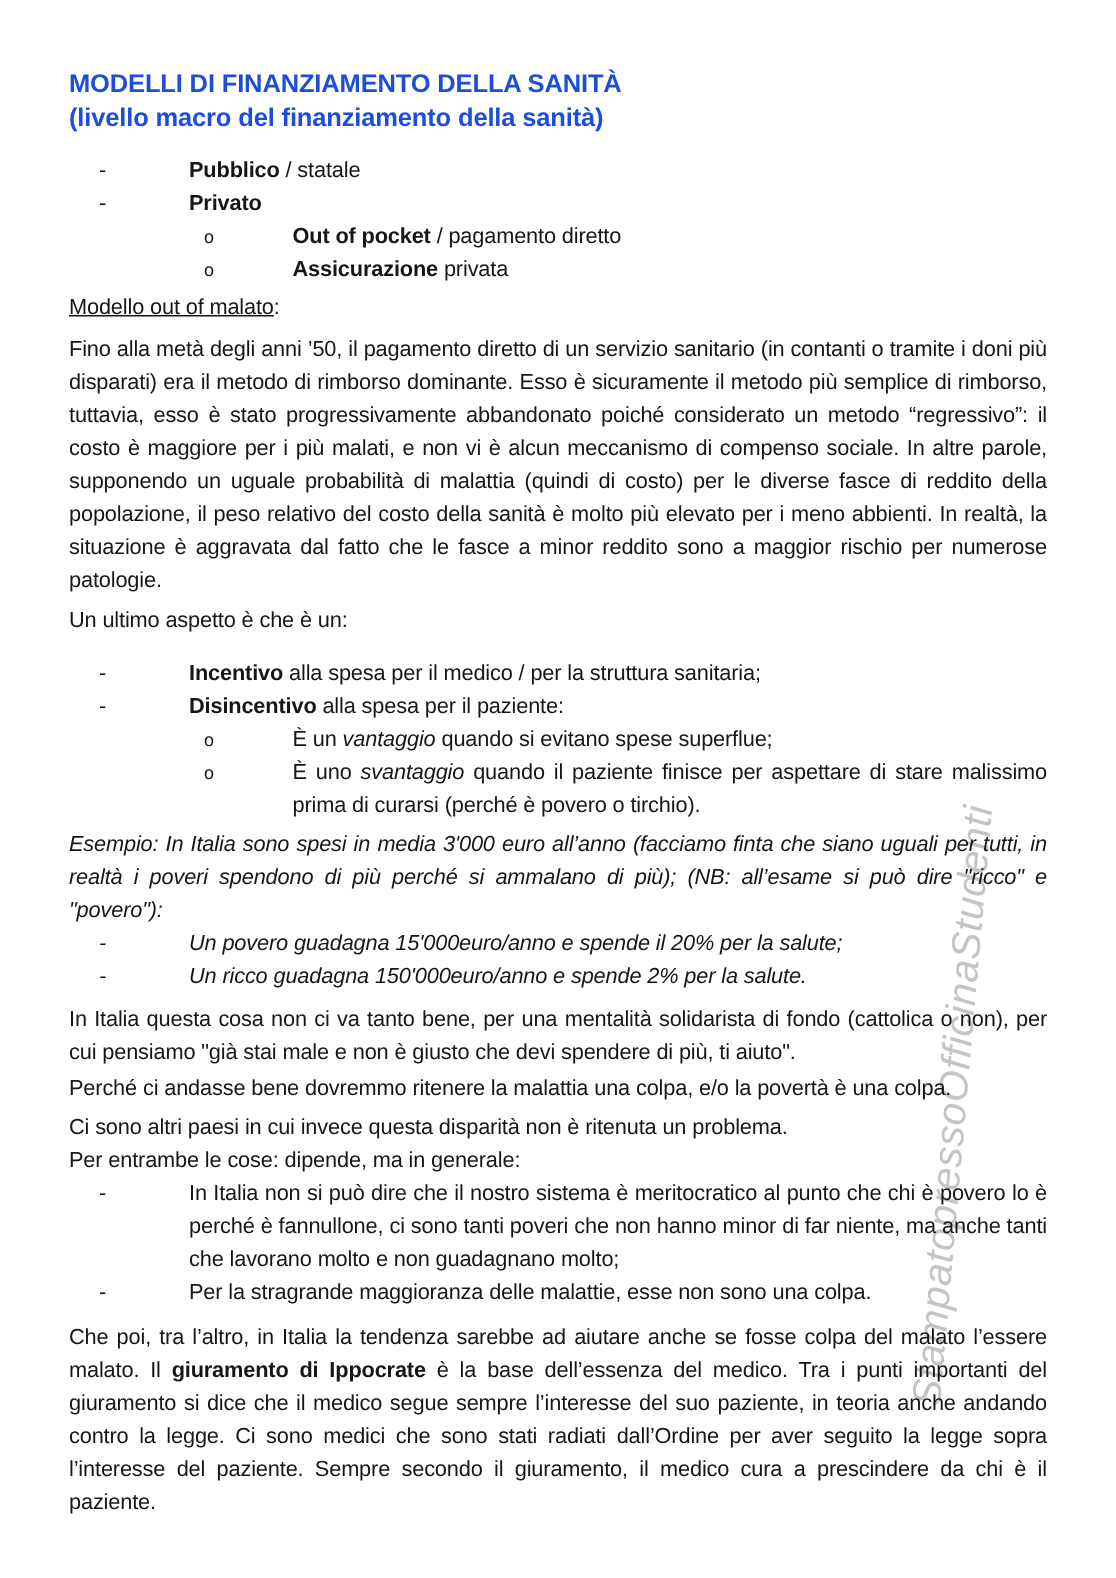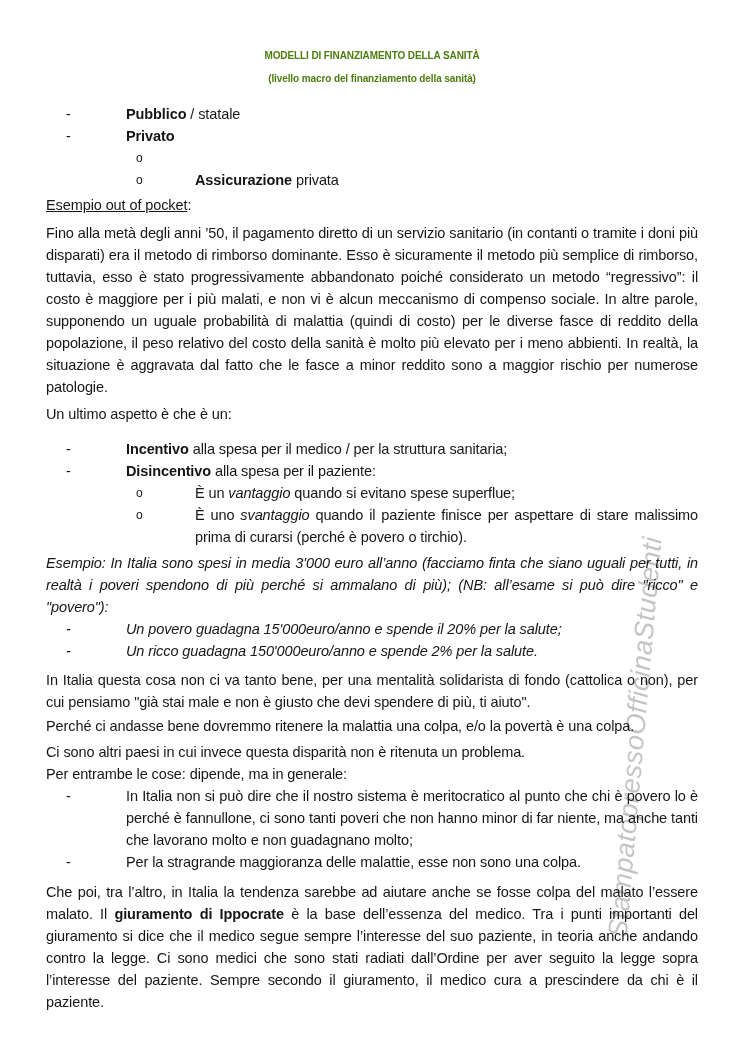--- a/index.html
+++ b/index.html
@@ -8,21 +8,21 @@
     overflow:hidden; font-family:"Liberation Sans", sans-serif;
     font-size:14.5px; line-height:22px; color:#161616; letter-spacing:-0.1px;
   }
   .watermark {
     position:absolute; left:635px; top:737px; z-index:0;
     transform:translate(-50%,-50%) rotate(-85deg);
     font-style:italic; font-size:27px; letter-spacing:0.5px;
     color:#c4c4c4; white-space:nowrap;
   }
   .content { position:relative; z-index:1; padding:44px 46px 0 46px; }
-  .title-block { text-align:center; font-weight:bold; font-size:10px; line-height:23px; color:#4d7c0f; }
+  .title-block { font-weight:bold; font-size:17px; line-height:23px; color:#1d4ed8; }
   p { margin:0; }
   .jst { text-align:justify; }
   .it { font-style:italic; }
   .underl { text-decoration:underline; }
   .q { font-weight:bold; font-style:italic; text-decoration:underline; }
   b { font-weight:bold; }
   .li { display:flex; }
   .l1 { padding-left:20px; }
   .l1 > .marker { width:24px; flex-shrink:0; }
   .l2 { padding-left:90px; }
@@ -51,28 +51,29 @@
       <div class="li l1">
         <span class="marker">-</span>
         <span class="litext"><b>Pubblico</b><span> / statale</span></span>
       </div>
       <div class="li l1">
         <span class="marker">-</span>
         <span class="litext"><b>Privato</b><span></span></span>
       </div>
       <div class="li l2">
         <span class="marker">o</span>
+        <span class="litext"><b>Out of pocket</b><span> / pagamento diretto</span></span>
       </div>
       <div class="li l2">
         <span class="marker">o</span>
         <span class="litext"><b>Assicurazione</b><span> privata</span></span>
       </div>
     </div>
 
-    <p class="mt3"><span class="underl">Esempio out of pocket</span><span>:</span></p>
+    <p class="mt3"><span class="underl">Modello out of malato</span><span>:</span></p>
 
     <p class="jst mt6">Fino alla metà degli anni ’50, il pagamento diretto di un servizio sanitario (in contanti o tramite i doni più disparati) era il metodo di rimborso dominante. Esso è sicuramente il metodo più semplice di rimborso, tuttavia, esso è stato progressivamente abbandonato poiché considerato un metodo “regressivo”: il costo è maggiore per i più malati, e non vi è alcun meccanismo di compenso sociale. In altre parole, supponendo un uguale probabilità di malattia (quindi di costo) per le diverse fasce di reddito della popolazione, il peso relativo del costo della sanità è molto più elevato per i meno abbienti. In realtà, la situazione è aggravata dal fatto che le fasce a minor reddito sono a maggior rischio per numerose patologie.</p>
 
     <p class="mt5">Un ultimo aspetto è che è un:</p>
 
     <div class="mt13">
       <div class="li l1">
         <span class="marker">-</span>
         <span class="litext"><b>Incentivo</b><span> alla spesa per il medico / per la struttura sanitaria;</span></span>
       </div>

